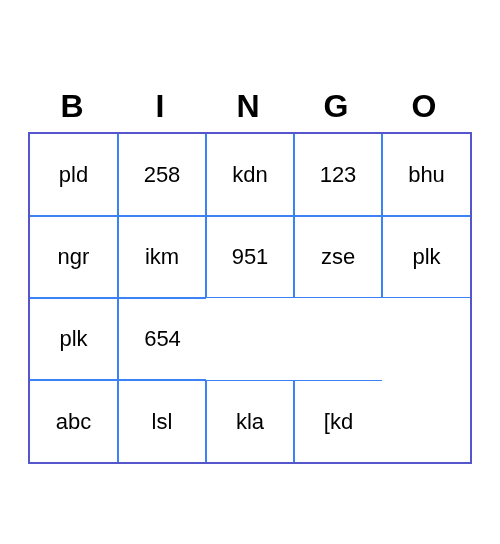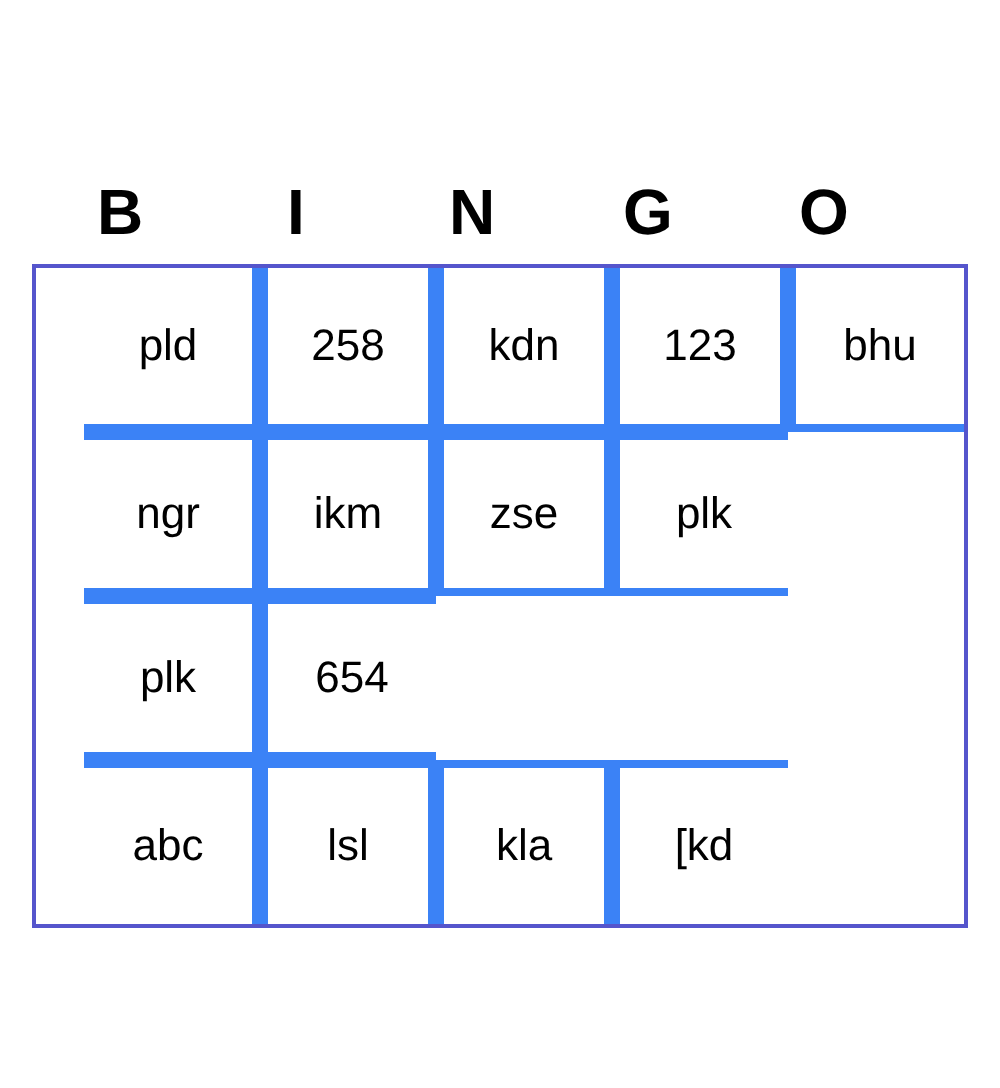--- a/index.html
+++ b/index.html
@@ -36,36 +36,35 @@
       justify-content: center;
       font-size: 32px;
       font-weight: bold;
       color: #000;
     }
 
     .bingo-grid {
       display: flex;
       flex-direction: column;
       border: 2px solid #5555cc;
-      padding-left: 24px;
     }
 
     .bingo-row {
       display: flex;
     }
 
     .bingo-cell {
       width: 88px;
       height: 82px;
       display: flex;
       align-items: center;
       justify-content: center;
       font-size: 22px;
       color: #000;
-      border: 4px solid #3b82f6;
+      border: 1px solid #3b82f6;
     }
 
     .bingo-cell:first-child {
       border-left: none;
     }
     .bingo-cell:last-child {
       border-right: none;
     }
     .bingo-row:first-child .bingo-cell {
       border-top: none;
@@ -89,20 +88,21 @@
     <div class="bingo-row">
       <div class="bingo-cell">pld</div>
       <div class="bingo-cell">258</div>
       <div class="bingo-cell">kdn</div>
       <div class="bingo-cell">123</div>
       <div class="bingo-cell">bhu</div>
     </div>
     <div class="bingo-row">
       <div class="bingo-cell">ngr</div>
       <div class="bingo-cell">ikm</div>
+      <div class="bingo-cell">951</div>
       <div class="bingo-cell">zse</div>
       <div class="bingo-cell">plk</div>
     </div>
     <div class="bingo-row">
       <div class="bingo-cell">plk</div>
       <div class="bingo-cell">654</div>
     </div>
     <div class="bingo-row">
       <div class="bingo-cell">abc</div>
       <div class="bingo-cell">lsl</div>

